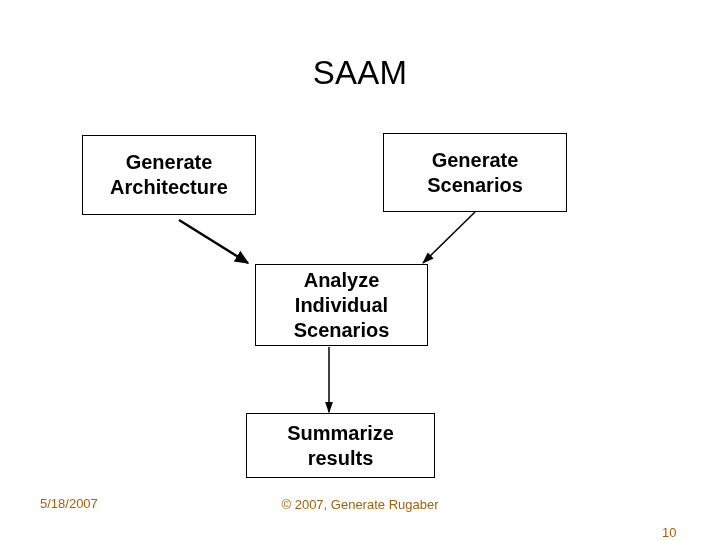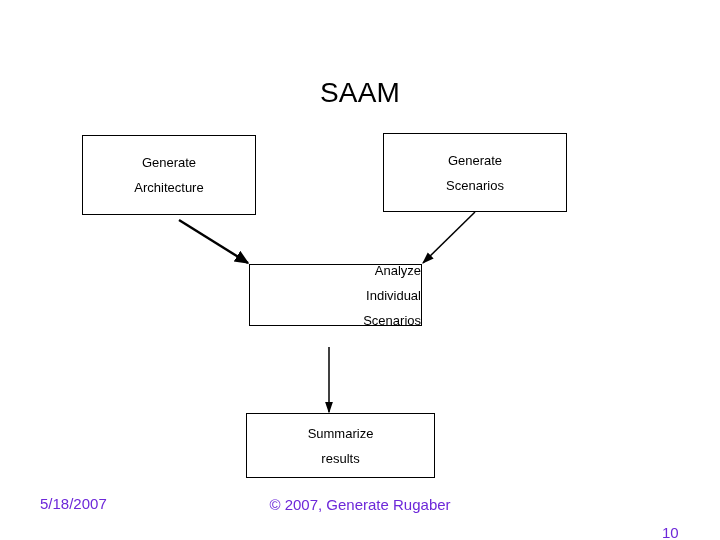--- a/index.html
+++ b/index.html
@@ -16,69 +16,69 @@
     width: 720px;
     height: 540px;
     background: #ffffff;
     overflow: hidden;
   }
 
   
   #slide-title {
     position: absolute;
     left: 0;
-    top: 73px;
+    top: 53px;
     width: 720px;
     text-align: center;
-    font-size: 28px;
+    font-size: 33px;
     line-height: 40px;
     letter-spacing: 0.2px;
     color: #000000;
     white-space: nowrap;
   }
 
   
   .proc-box {
     position: absolute;
     box-sizing: border-box;
     background: #ffffff;
     border: 1.2px solid #000000;
     display: flex;
     align-items: center;
     justify-content: center;
     text-align: center;
-    font-size: 13px;
+    font-size: 20px;
     line-height: 25px;
     color: #000000;
     z-index: 3;
+    font-weight: bold;
   }
   .proc-box .label {
     display: block;
     width: 100%;
     white-space: pre-line;
   }
 
   #box-generate-architecture {
     left: 82px;
     top: 135px;
     width: 174px;
     height: 80px;
   }
   #box-generate-scenarios {
     left: 383px;
     top: 133px;
     width: 184px;
     height: 79px;
   }
   #box-analyze-scenarios {
-    left: 249px;
+    left: 255px;
     top: 264px;
     width: 173px;
-    height: 62px;
-    text-align: right;
+    height: 82px;
   }
   #box-summarize-results {
     left: 246px;
     top: 413px;
     width: 189px;
     height: 65px;
   }
 
   
   #connectors {
@@ -86,23 +86,23 @@
     left: 0;
     top: 0;
     width: 720px;
     height: 540px;
     z-index: 2;
   }
 
   
   .footer-text {
     position: absolute;
-    font-size: 15px;
+    font-size: 13px;
     line-height: 16px;
-    color: #6d28d9;
+    color: #a16207;
     white-space: nowrap;
   }
   #footer-date {
     left: 40px;
     top: 496px;
     text-align: left;
   }
   #footer-copyright {
     left: 0;
     top: 497px;

